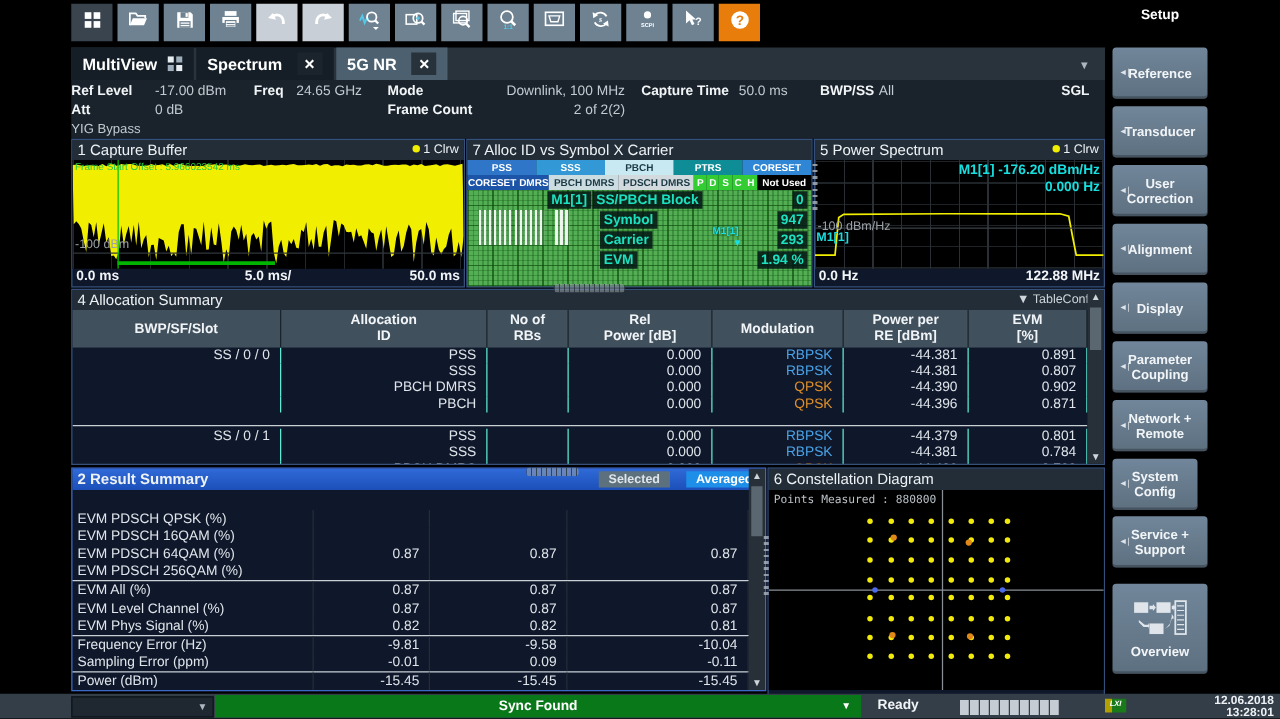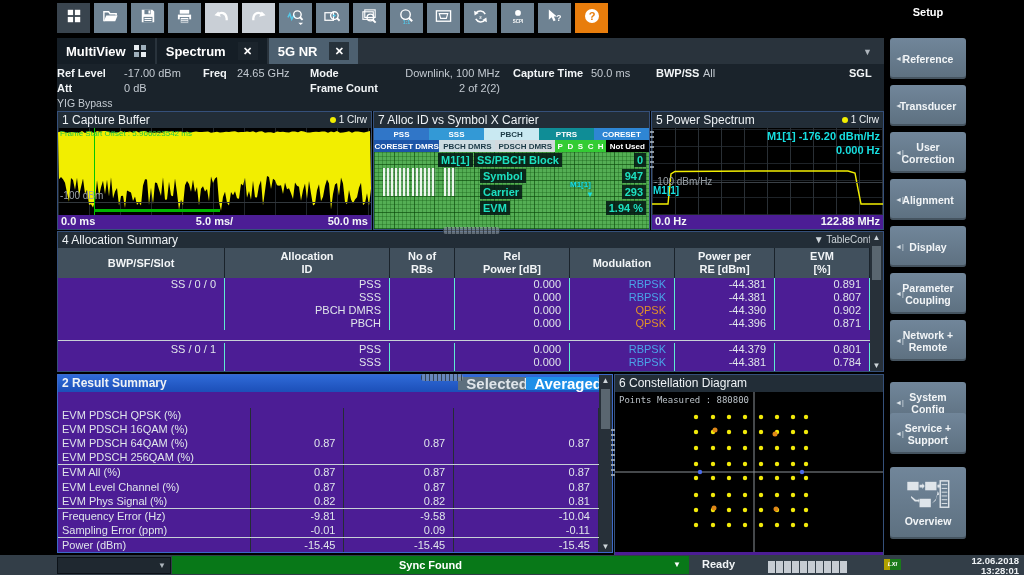--- a/index.html
+++ b/index.html
@@ -22,21 +22,21 @@
   .tclose{width:20px;height:18px;background:#1b242c;color:#fff;display:flex;align-items:center;
           justify-content:center;font-size:11px;margin-left:12px;font-weight:bold;}
   .tab.active .tclose{background:#27323b;}
   .tgrid{margin-left:8px;display:inline-flex;}
   #tabmore{position:absolute;left:863px;top:47px;color:#aeb6bd;font-size:9px;}
   
   #settings{position:absolute;left:57px;top:64px;width:827px;height:47px;background:#1a232b;font-size:11px;}
   .lbl{font-weight:bold;color:#f2f5f7;}
   .val{color:#c3cad1;}
   
-  .win{position:absolute;background:#4c1d95;border:1px solid #35507a;box-sizing:border-box;}
+  .win{position:absolute;background:#0f172a;border:1px solid #35507a;box-sizing:border-box;}
   .wtitle{height:16px;background:#222d37;color:#eef2f5;font-size:12px;line-height:16px;padding-left:4px;position:relative;}
   .legend{position:absolute;right:4px;top:0;font-size:10px;color:#eef2f5;line-height:16px;}
   .dot{display:inline-block;width:6px;height:6px;border-radius:50%;background:#f2ee00;margin-right:3px;}
   .axisrow{position:absolute;left:0;right:0;bottom:0;height:14px;font-size:11px;font-weight:bold;color:#f2f5f7;}
   
   #w1-content{position:absolute;left:0;top:16px;width:313px;height:87px;background:#000;overflow:hidden;
     background-image:repeating-linear-gradient(90deg,#22272c 0 1px,transparent 1px 31px);}
   
   .chiprow{display:flex;height:12px;font-size:8px;font-weight:bold;}
   .chip{display:flex;align-items:center;justify-content:center;height:12px;white-space:nowrap;overflow:hidden;}
@@ -60,21 +60,21 @@
   .thc{background:#41505d;color:#f2f5f7;font-size:11px;font-weight:bold;text-align:center;
        margin-right:1px;display:flex;flex-direction:column;justify-content:center;height:30px;line-height:13px;}
   .arow{display:flex;height:13px;line-height:13px;font-size:11px;color:#dfe5ea;}
   .acell{overflow:hidden;white-space:nowrap;box-sizing:border-box;border-right:1px solid #5eead4;}
   .r{text-align:right;padding-right:8px;}
   .alloc-sep{height:10px;border-bottom:1px solid #c8d0d6;margin-bottom:2px;}
   .sbar{position:absolute;top:0;bottom:0;width:13px;background:#273039;color:#cfd6db;font-size:8px;text-align:center;}
   .sthumb{position:absolute;left:2px;width:9px;background:#5a6670;}
   
   #w2 .wtitle{background:linear-gradient(180deg,#2f6ad8,#1c4fb8);font-weight:bold;}
-  .toggle{position:absolute;top:2px;height:13px;line-height:13px;font-size:15px;padding:0 8px;font-weight:bold;}
+  .toggle{position:absolute;top:2px;height:13px;line-height:13px;font-size:10px;padding:0 8px;font-weight:bold;}
   .rrow{display:flex;font-size:11px;color:#dfe5ea;align-items:center;flex:1;min-height:0;}
   .rcell{overflow:hidden;white-space:nowrap;box-sizing:border-box;border-right:1px solid #242d35;height:100%;display:flex;align-items:center;}
   .rsep{border-bottom:1px solid #c8d0d6;}
   
   #w6-content{position:absolute;left:0;top:17px;width:268px;height:160px;background:#000;}
   
   .hdl{position:absolute;background:rgba(150,160,170,.55);border-radius:3px;
        background-image:repeating-linear-gradient(90deg,rgba(40,50,60,.8) 0 1px,transparent 1px 4px);}
   .vhdl{position:absolute;width:4px;background:repeating-linear-gradient(0deg,rgba(170,180,190,.8) 0 2px,transparent 2px 5px);}
   
@@ -634,21 +634,21 @@
           <span>Display</span>
         </div>
         <div id="" class="" style="position: absolute; left: 3px; width: 76px; background: linear-gradient(rgb(113, 134, 154), rgb(93, 112, 128)); border-radius: 3px; color: rgb(242, 245, 247); font-weight: bold; font-size: 10.5px; display: flex; align-items: center; justify-content: center; text-align: center; box-shadow: rgba(0, 0, 0, 0.25) 0px -2px 0px inset; top: 273px; height: 41px;">
           <span class="sarrow">◄|</span>
           <span>Parameter<br>Coupling</span>
         </div>
         <div id="" class="" style="position: absolute; left: 3px; width: 76px; background: linear-gradient(rgb(113, 134, 154), rgb(93, 112, 128)); border-radius: 3px; color: rgb(242, 245, 247); font-weight: bold; font-size: 10.5px; display: flex; align-items: center; justify-content: center; text-align: center; box-shadow: rgba(0, 0, 0, 0.25) 0px -2px 0px inset; top: 320px; height: 41px;">
           <span class="sarrow">◄|</span>
           <span>Network +<br>Remote</span>
         </div>
-        <div id="" class="" style="position: absolute; left: 3px; width: 76px; background: linear-gradient(rgb(113, 134, 154), rgb(93, 112, 128)); border-radius: 3px; color: rgb(242, 245, 247); font-weight: bold; font-size: 10.5px; display: flex; align-items: center; justify-content: center; text-align: center; box-shadow: rgba(0, 0, 0, 0.25) 0px -2px 0px inset; top: 367px; height: 41px; margin-top: 15px;">
+        <div id="" class="" style="position: absolute; left: 3px; width: 68px; background: linear-gradient(rgb(113, 134, 154), rgb(93, 112, 128)); border-radius: 3px; color: rgb(242, 245, 247); font-weight: bold; font-size: 10.5px; display: flex; align-items: center; justify-content: center; text-align: center; box-shadow: rgba(0, 0, 0, 0.25) 0px -2px 0px inset; top: 367px; height: 41px;">
           <span class="sarrow">◄|</span>
           <span>System<br>Config</span>
         </div>
         <div id="" class="" style="position: absolute; left: 3px; width: 76px; background: linear-gradient(rgb(113, 134, 154), rgb(93, 112, 128)); border-radius: 3px; color: rgb(242, 245, 247); font-weight: bold; font-size: 10.5px; display: flex; align-items: center; justify-content: center; text-align: center; box-shadow: rgba(0, 0, 0, 0.25) 0px -2px 0px inset; top: 413px; height: 41px;">
           <span class="sarrow">◄|</span>
           <span>Service +<br>Support</span>
         </div>
       </div>
     <div id="overview" style="top:467px;height:72px;flex-direction:column">
       <span>

